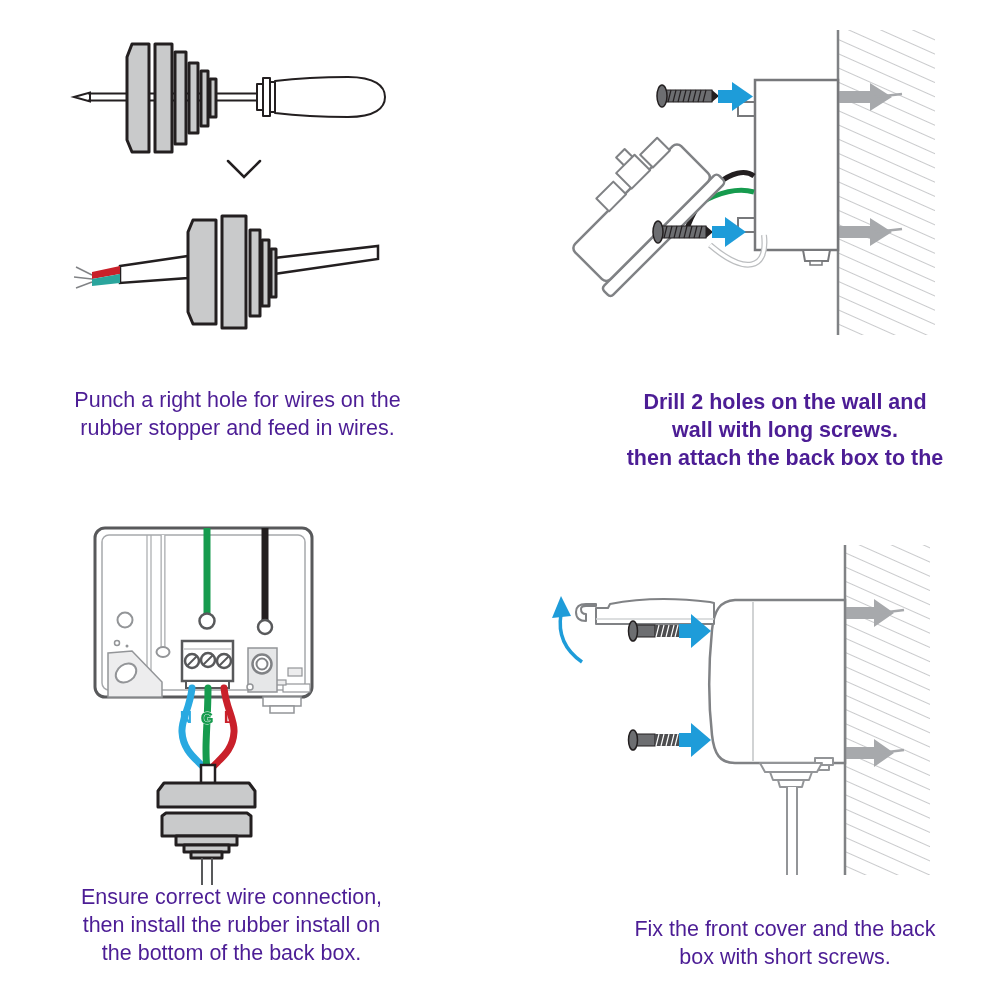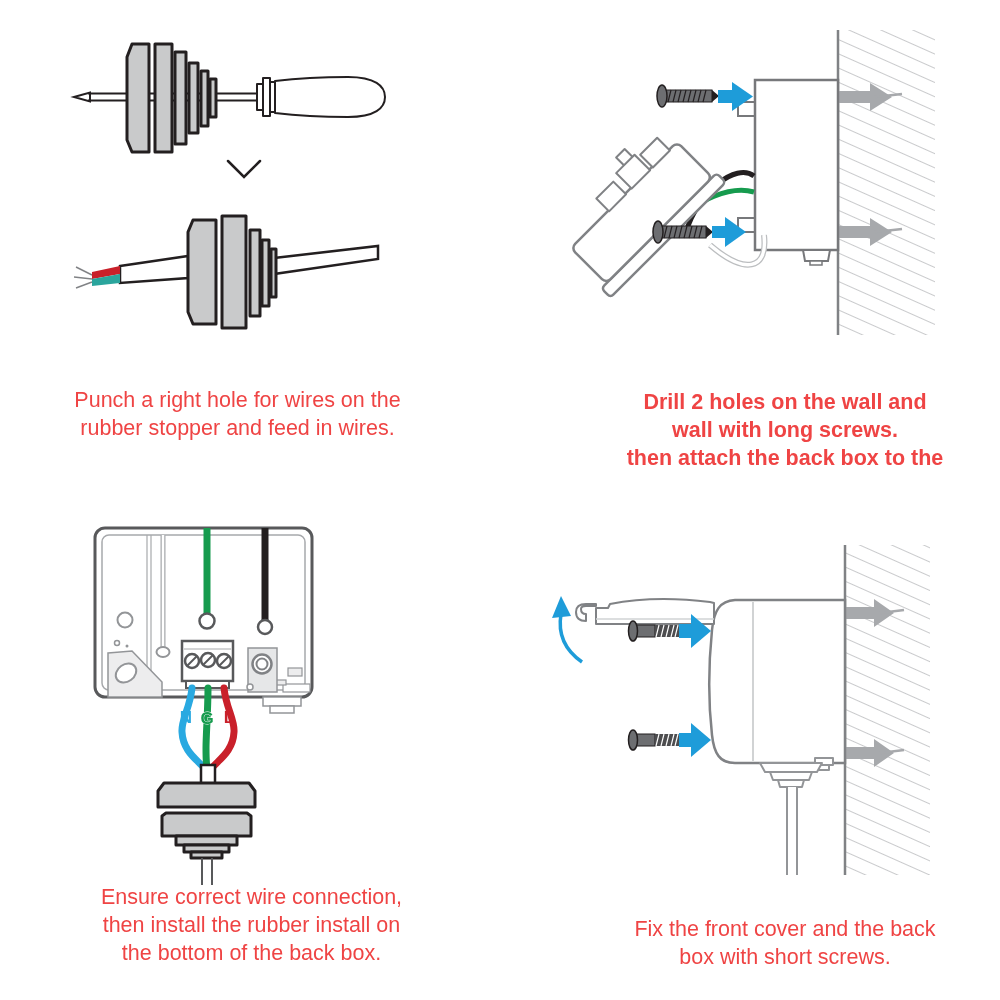--- a/index.html
+++ b/index.html
@@ -1,19 +1,19 @@
 <!DOCTYPE html>
 <html><head>
 <meta charset="utf-8">
 <style>
   html,body{margin:0;padding:0;background:#ffffff;}
   #canvas{position:relative;width:1000px;height:1000px;background:#ffffff;overflow:hidden;
           font-family:"Liberation Sans", sans-serif;}
   .panel-svg{position:absolute;}
-  .caption{position:absolute;text-align:center;color:#ef4444;font-size:21.5px;line-height:28px;
+  .caption{position:absolute;text-align:center;color:#4c1d95;font-size:21.5px;line-height:28px;
            font-family:"Liberation Sans", sans-serif;}
   .cap-line{white-space:nowrap;}
   svg text{font-family:"Liberation Sans", sans-serif;font-weight:bold;}
 </style>
 </head>
 <body>
 
 <div id="canvas">
 
   <svg class="panel-svg" style="left:40px;top:20px;" width="420" height="360" viewBox="0 0 420 360">
@@ -296,21 +296,21 @@
     <div class="cap-line">Punch a right hole for wires on the</div>
     <div class="cap-line">rubber stopper and feed in wires.</div>
   </div>
 
   <div class="caption" style="left:578px;top:388px;width:414px;font-weight:bold;">
     <div class="cap-line">Drill 2 holes on the wall and</div>
     <div class="cap-line">wall with long screws.</div>
     <div class="cap-line">then attach the back box to the</div>
   </div>
 
-  <div class="caption" style="left:44px;top:883px;width:415px;">
+  <div class="caption" style="left:24px;top:883px;width:415px;">
     <div class="cap-line">Ensure correct wire connection,</div>
     <div class="cap-line">then install the rubber install on</div>
     <div class="cap-line">the bottom of the back box.</div>
   </div>
 
   <div class="caption" style="left:578px;top:885px;width:414px;margin-top:30px;">
     <div class="cap-line">Fix the front cover and the back</div>
     <div class="cap-line">box with short screws.</div>
   </div>
 

